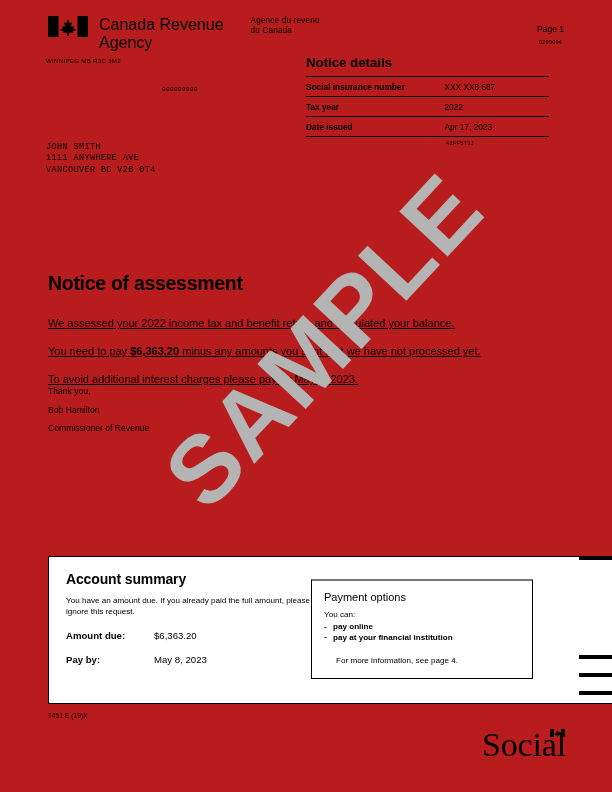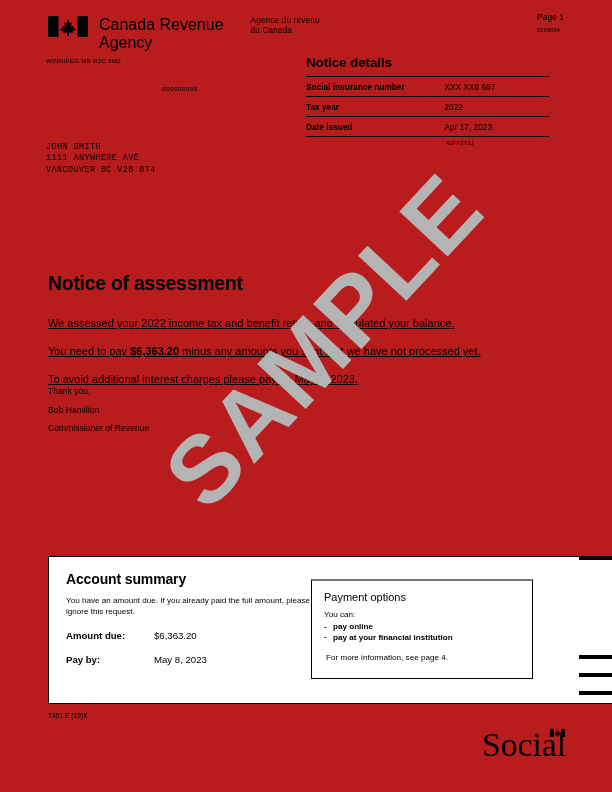--- a/index.html
+++ b/index.html
@@ -39,22 +39,22 @@
   .brand-en, .brand-fr {
     font-size: 8.2px;
     line-height: 10.2px;
     letter-spacing: 0.02em;
   }
   .brand-fr { margin-left: 27px; }
 
   #page-number-block {
     position: absolute;
     right: 48px;
-    top: 12px;
-    text-align: left;
+    top: 24px;
+    text-align: center;
   }
   #page-number-block .page-label {
     font-size: 8.5px;
     line-height: 11px;
   }
   #page-number-block .doc-ref {
     font-size: 5.6px;
     line-height: 9px;
     margin-top: 3px;
     letter-spacing: 0.03em;
@@ -247,21 +247,21 @@
   }
   #payment-options li::before {
     content: "-";
     position: absolute;
     left: 0;
     top: -0.5px;
   }
   #payment-options .po-more {
     font-size: 8.1px;
     line-height: 11px;
-    margin: 2px;
+    margin: 12px;
     font-weight: normal;
   }
 
   
   #form-code {
     position: absolute;
     left: 48px;
     top: 712px;
     font-size: 6.4px;
     letter-spacing: 0.02em;

